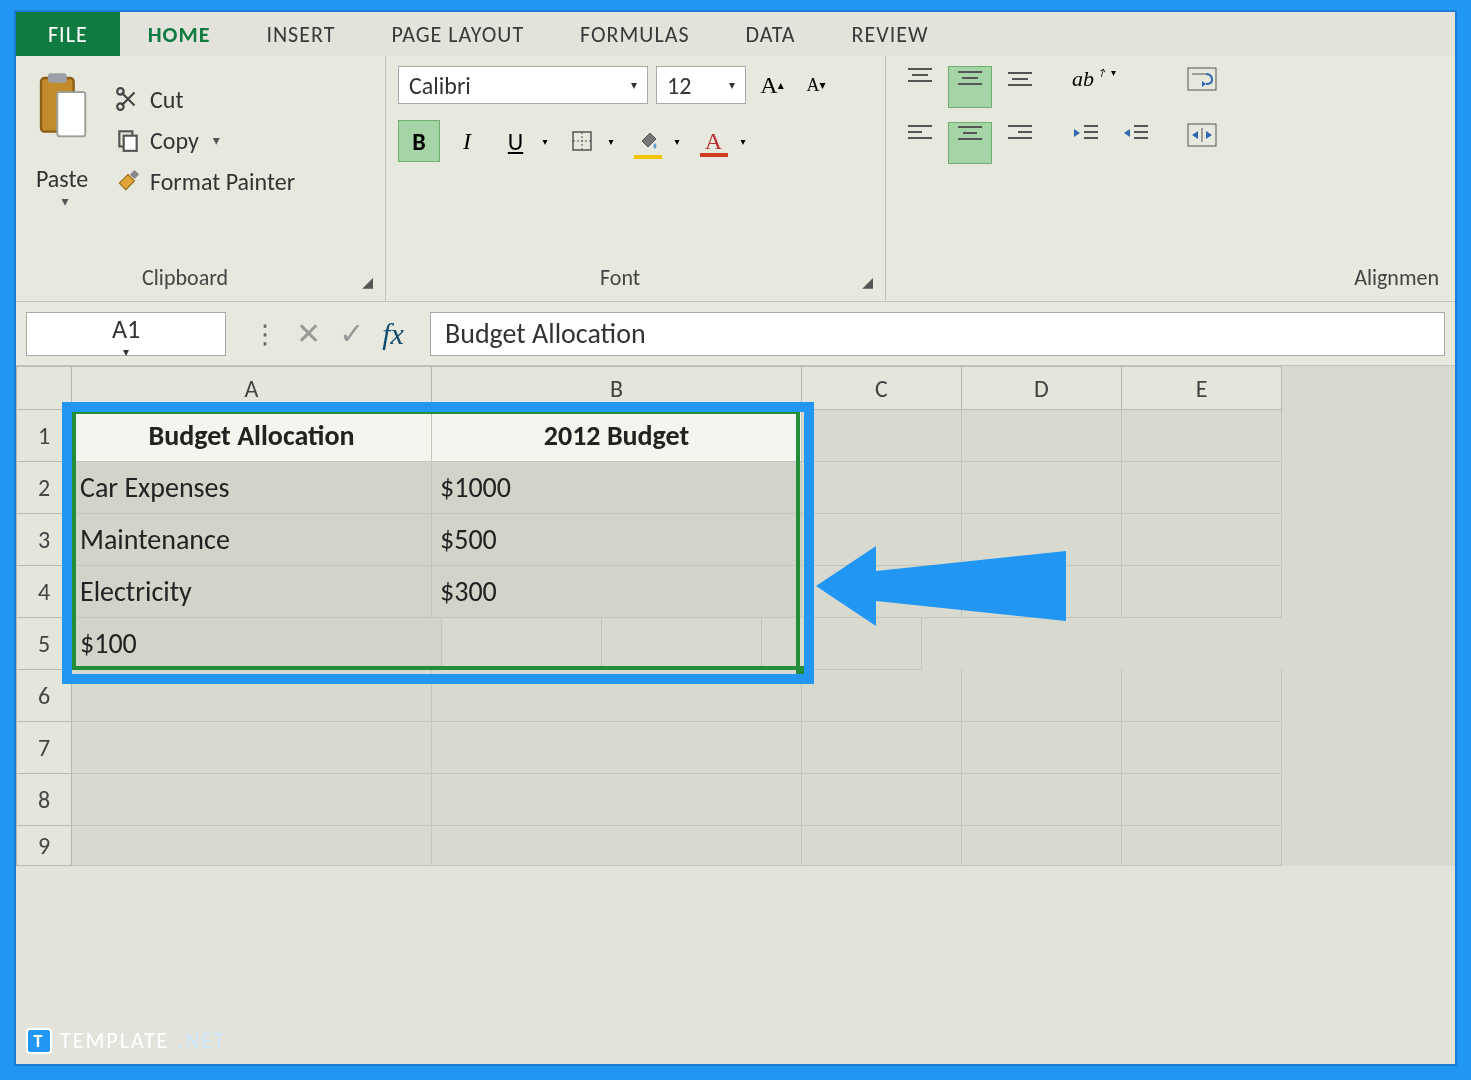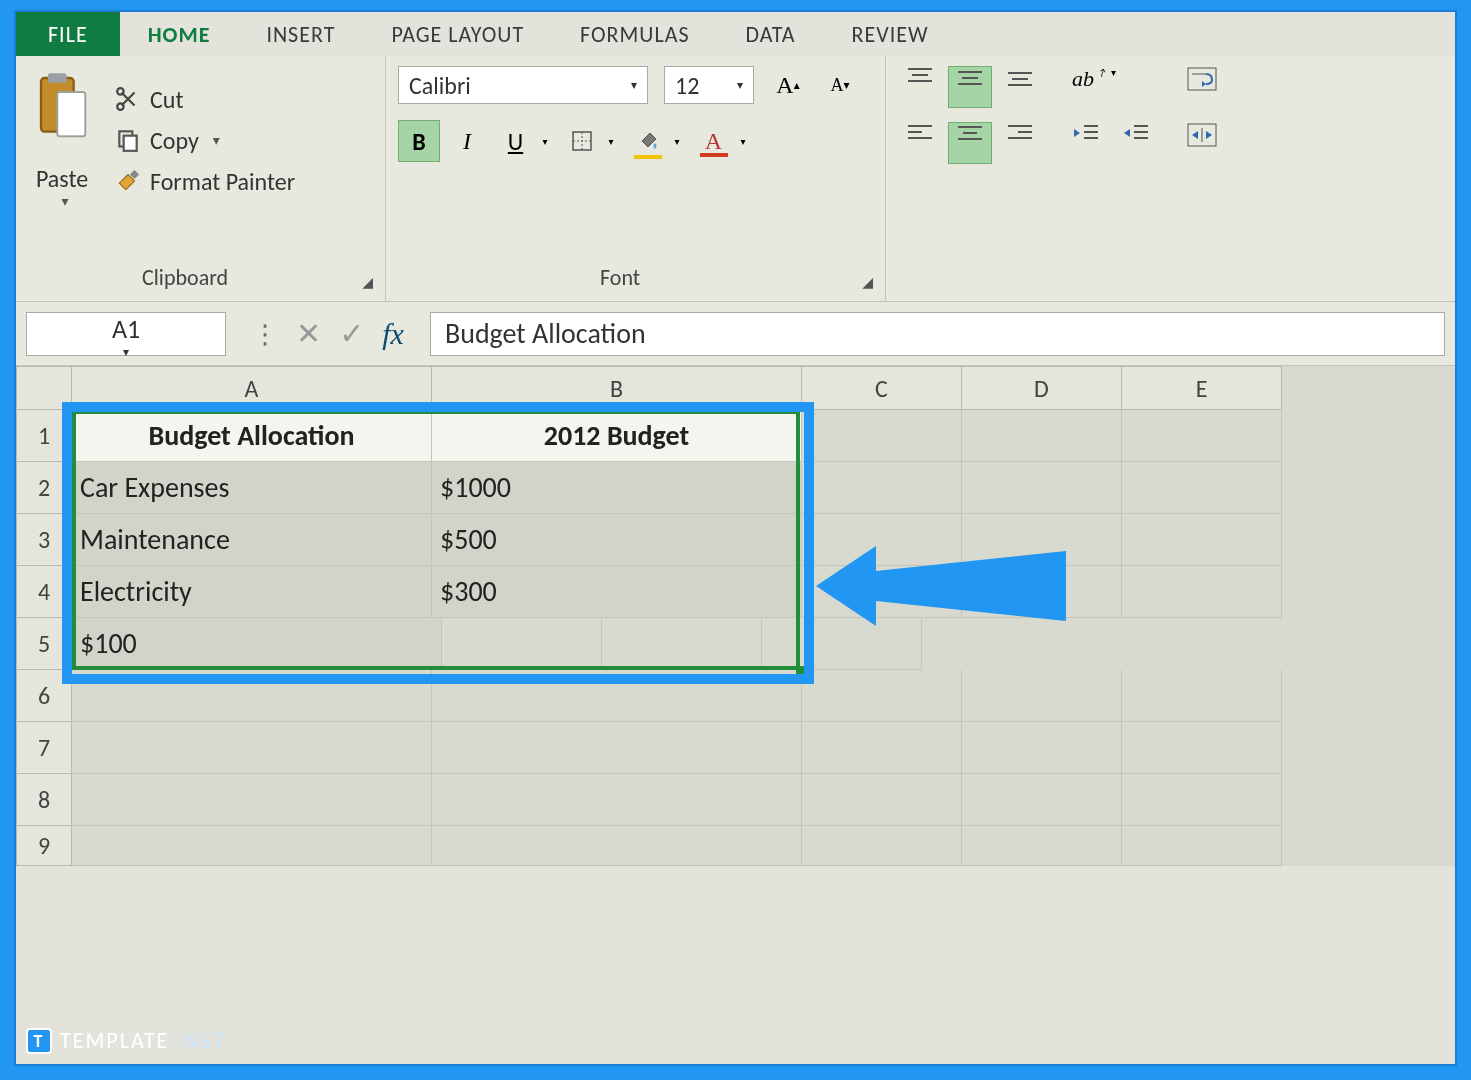--- a/index.html
+++ b/index.html
@@ -22,21 +22,21 @@
   
   .paste-btn { display:flex; flex-direction:column; align-items:center; cursor:pointer; padding: 4px 6px; }
   .paste-icon { width:56px; height:72px; }
   .paste-label { font-size: 24px; color:#333; margin-top:22px; }
   .clip-items { display:flex; flex-direction:column; gap:12px; margin-left:10px; }
   .clip-item { display:flex; align-items:center; gap:8px; font-size:24px; color:#333; cursor:pointer; }
   .clip-item .ico { width:28px; height:28px; display:flex; align-items:center; justify-content:center; }
   .dd-caret { font-size:14px; color:#555; margin-left:6px; }
 
   
-  .font-row { display:flex; gap:16px; align-items:center; }
+  .font-row { display:flex; gap:8px; align-items:center; }
   .font-combo, .size-combo { background:#fff; border:1px solid #a9a9a9; height:38px; display:flex; align-items:center; padding:0 10px; font-size:24px; color:#333; }
   .font-combo { width:250px; justify-content:space-between; }
   .size-combo { width:90px; justify-content:space-between; }
   .grow-icon, .shrink-icon { width:36px; height:36px; display:flex; align-items:center; justify-content:center; font-size:24px; font-family: 'Times New Roman', serif; }
   .grow-icon sup, .shrink-icon sup { font-size:12px; }
   .font-toolbar { display:flex; gap:6px; align-items:center; margin-top:16px; }
   .fbtn { width:42px; height:42px; display:flex; align-items:center; justify-content:center; font-size:24px; border:1px solid transparent; cursor:pointer; }
   .fbtn.active { background:#a5d4a7; border:1px solid #6fb06f; }
   .split { display:flex; align-items:center; }
   .split .fbtn { border-right:0; }
@@ -302,20 +302,23 @@
           <div class="abtn">
               <svg width="32" height="26">
                 <rect x="2" y="2" width="28" height="22" fill="none" stroke="#555"></rect>
                 <path d="M6 13 L12 9 L12 17 Z" fill="#3068b0"></path>
                 <path d="M26 13 L20 9 L20 17 Z" fill="#3068b0"></path>
                 <line x1="16" y1="6" x2="16" y2="20" stroke="#555"></line>
               </svg>
             </div>
         </div>
       </div>
+      <div class="group-label">
+        <span style="flex:1; text-align:right; padding-right:4px">Alignmen</span>
+      </div>
     </div>
 
   </div>
 
   <div class="formula-bar">
     <div class="name-box">
       <span>A1</span>
       <span style="font-size:12px">▾</span>
     </div>
     <div class="fx-seg">

